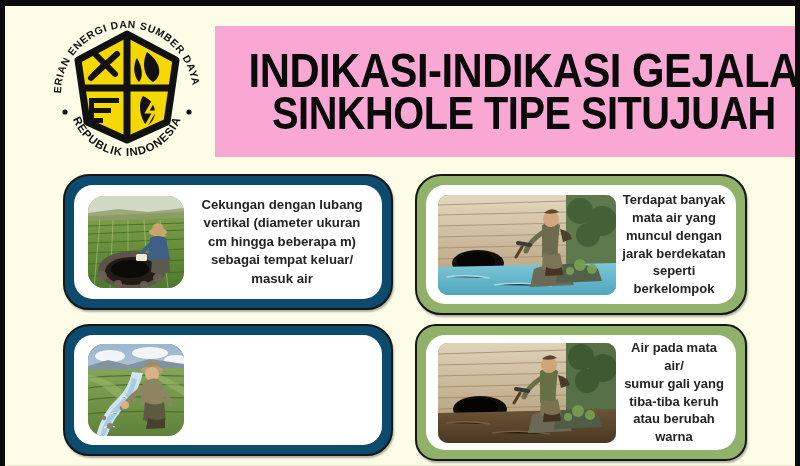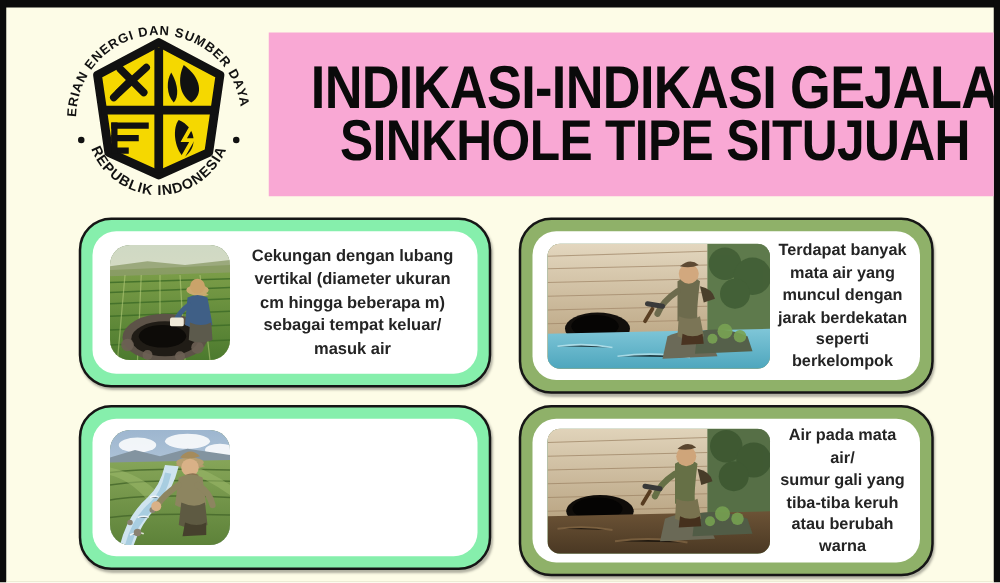--- a/index.html
+++ b/index.html
@@ -87,40 +87,40 @@
   }
 
   .card {
     position: absolute;
     box-sizing: border-box;
     border-radius: 26px;
     border: 2px solid #161616;
     padding: 9px;
     box-shadow: 1px 2px 2px rgba(0,0,0,0.30);
   }
-  .card.blue  { background: #86efac; }
+  .card.blue  { background: #0c4a6e; }
   .card.green { background: #8fb169; }
 
   .card-inner {
     width: 100%;
     height: 100%;
     box-sizing: border-box;
     background: #ffffff;
     border-radius: 19px;
     display: flex;
     flex-direction: row;
     align-items: center;
     overflow: hidden;
   }
 
   
   .card.c1 { left: 58px;  top: 5px;   width: 330px; height: 136px; }
   .card.c2 { left: 410px; top: 5px;   width: 332px; height: 141px; }
   .card.c3 { left: 58px;  top: 155px; width: 330px; height: 132px; }
-  .card.c4 { left: 410px; top: 155px; width: 332px; height: 137px; }
+  .card.c4 { left: 410px; top: 155px; width: 332px; height: 137px; border-radius: 21px; }
 
   
   .thumb {
     flex: 0 0 auto;
     position: relative;
     overflow: hidden;
     background: #6f8a5a;
   }
   .thumb.square {
     width: 96px; height: 92px;

